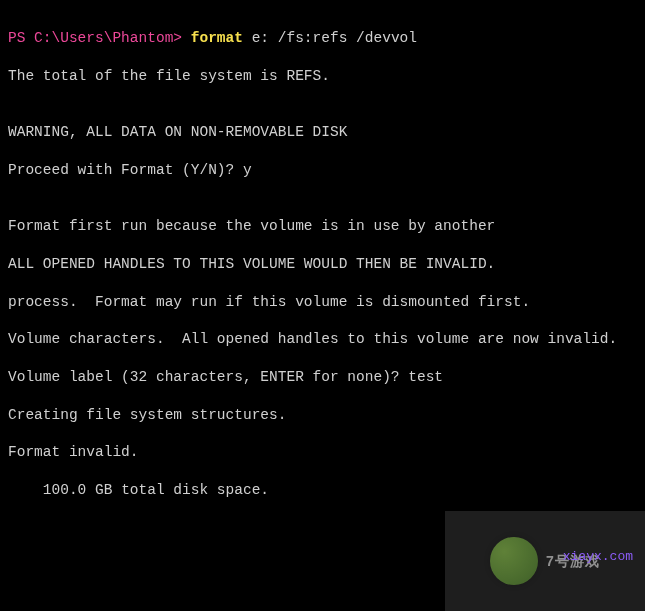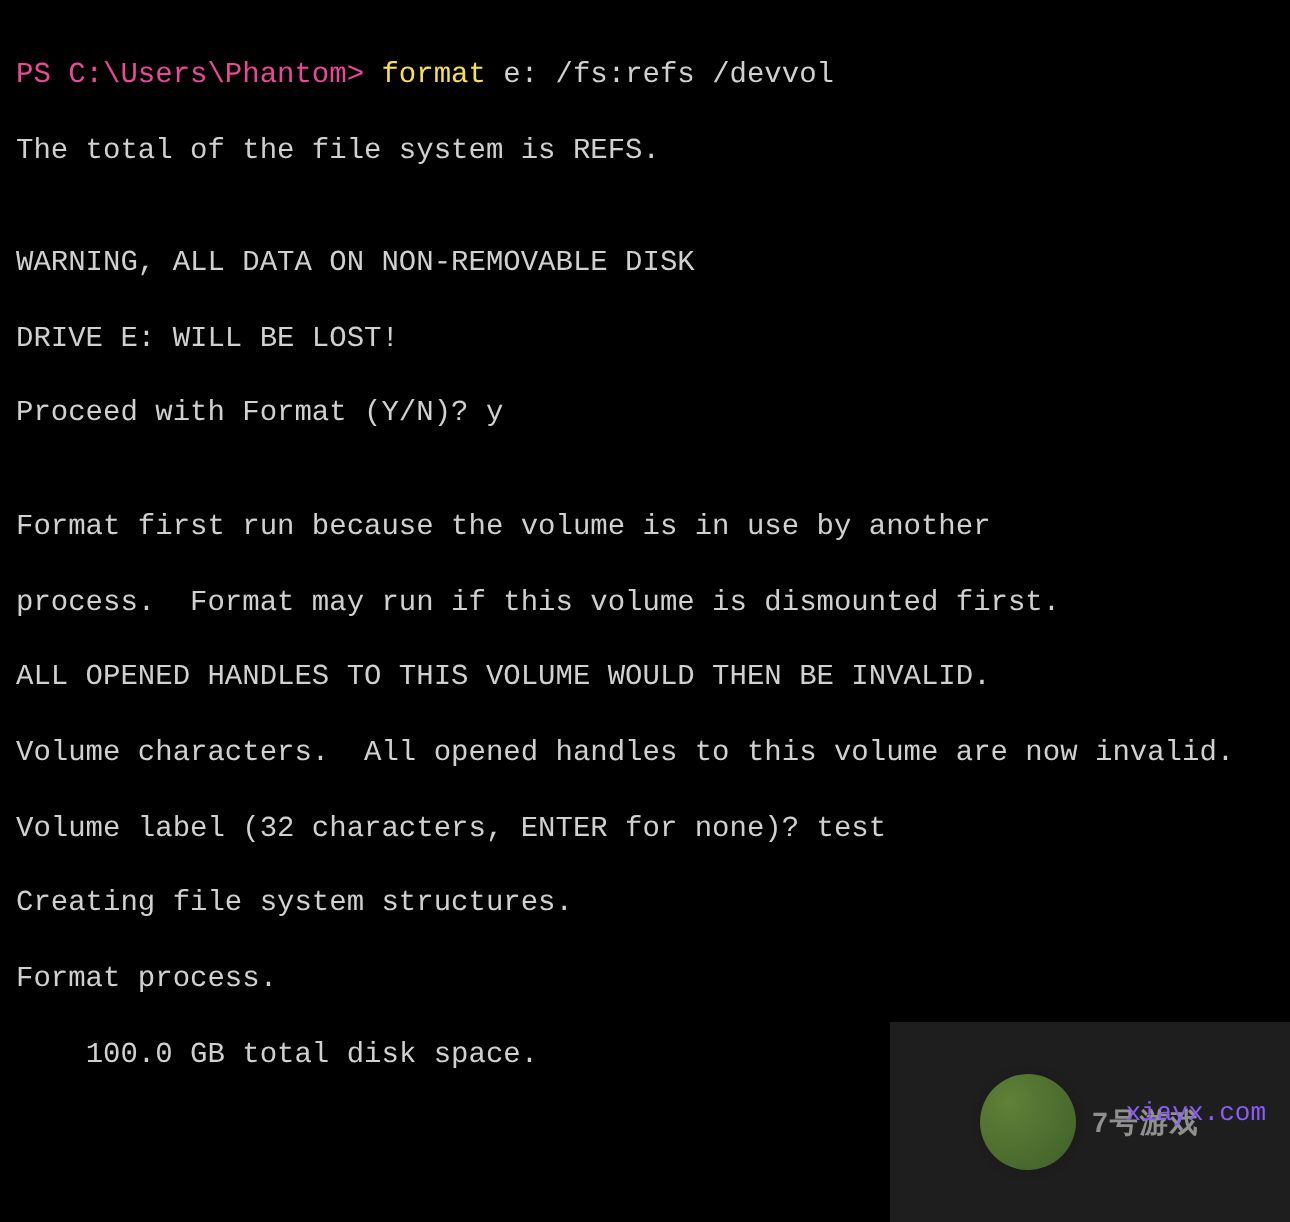--- a/index.html
+++ b/index.html
@@ -24,20 +24,21 @@
       word-wrap: break-word;
     }
     .line {
       display: block;
     }
     .prompt {
       color: #ec4899;
     }
     .command {
       color: #f7e04e;
+      font-weight: bold;
     }
     .watermark {
       position: absolute;
       right: 0;
       bottom: 0;
       width: 200px;
       height: 100px;
       background: rgba(200, 200, 200, 0.15);
       display: flex;
       align-items: center;
@@ -74,30 +75,29 @@
     }
   </style>
 </head>
 <body>
 
 <div class="terminal">
 <span class="line"><span class="prompt">PS C:\Users\Phantom&gt; </span><span class="command">format</span><span> e: /fs:refs /devvol</span></span>
 <span class="line">The total of the file system is REFS.</span>
 <span class="line"></span>
 <span class="line">WARNING, ALL DATA ON NON-REMOVABLE DISK</span>
-<span class="line">DRIVE E: WILL BE LOST!</span>
 <span class="line">Proceed with Format (Y/N)? y</span>
 <span class="line"></span>
 <span class="line">Format first run because the volume is in use by another</span>
+<span class="line">ALL OPENED HANDLES TO THIS VOLUME WOULD THEN BE INVALID.</span>
 <span class="line">process.  Format may run if this volume is dismounted first.</span>
-<span class="line">ALL OPENED HANDLES TO THIS VOLUME WOULD THEN BE INVALID.</span>
 <span class="line">Volume characters.  All opened handles to this volume are now invalid.</span>
 <span class="line">Volume label (32 characters, ENTER for none)? test</span>
 <span class="line">Creating file system structures.</span>
-<span class="line">Format process.</span>
+<span class="line">Format invalid.</span>
 <span class="line">    100.0 GB total disk space.</span>
 
 
 
 <span class="line"></span>
 
 
 
 
 <span class="line"></span>

